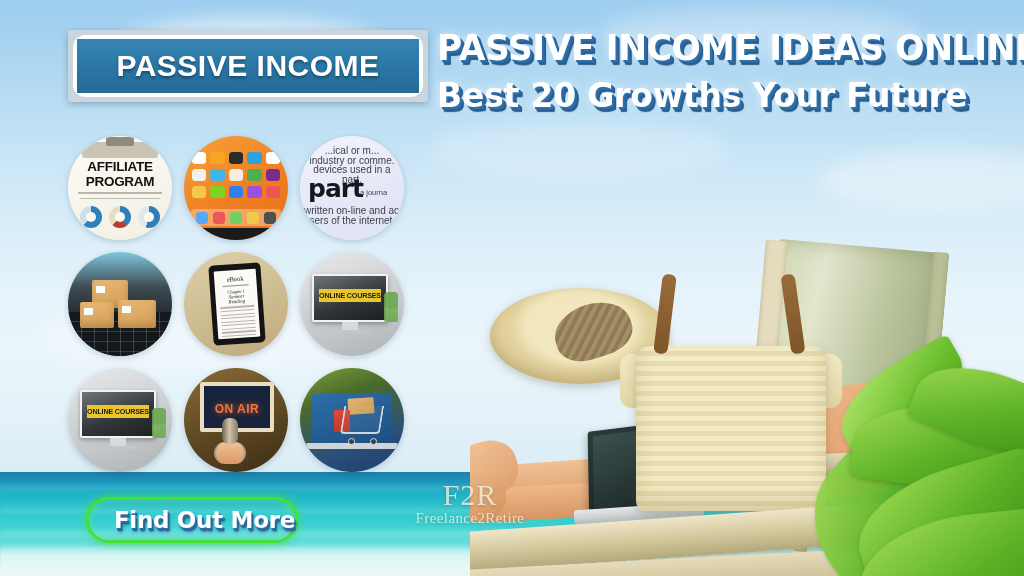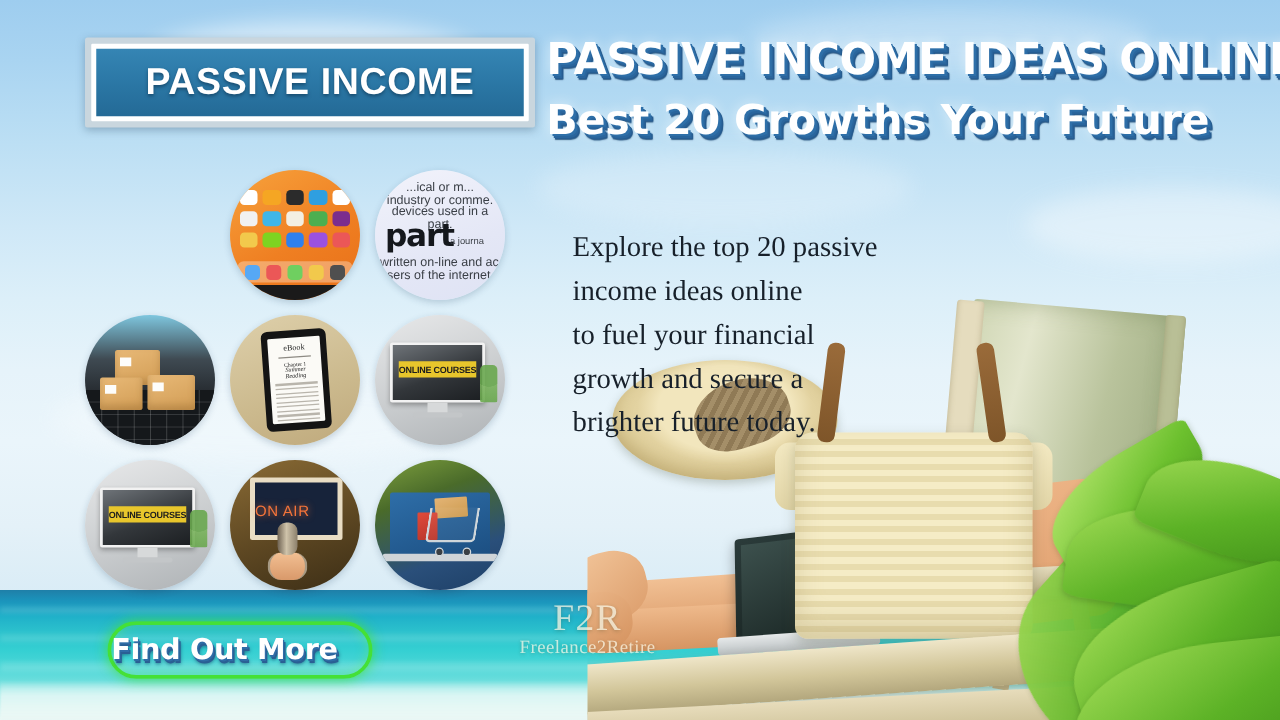--- a/index.html
+++ b/index.html
@@ -45,21 +45,21 @@
     filter:blur(1px);
   }
 
   
   .badge{
     position:absolute; left:68px; top:30px; width:360px; height:72px;
     background:#c9d6de; padding:5px; border-radius:2px;
     box-shadow:0 2px 7px rgba(40,70,95,.35);
   }
   .badge-inner{
-    width:100%; height:100%; background:#ffffff; padding:4px; border-radius:1px;
+    width:100%; height:100%; background:#ffffff; padding:4px; border-radius:12px;
   }
   .badge-core{
     width:100%; height:100%;
     background:linear-gradient(180deg,#3585b4 0%, #2a76a4 55%, #246a96 100%);
     display:flex; align-items:center; justify-content:center;
   }
   .badge-core span{
     color:#ffffff; font-size:30px; font-weight:bold; letter-spacing:.5px;
     text-shadow:0 2px 3px rgba(10,40,65,.55);
     white-space:nowrap;
@@ -165,22 +165,22 @@
   .t-oc .stand{ position:absolute; left:42px; top:70px; width:16px; height:8px; background:#d7d9da; }
   .t-oc .base{ position:absolute; left:30px; top:78px; width:40px; height:4px; background:#c3c6c8; border-radius:2px;}
   .t-oc .plant{ position:absolute; right:6px; top:40px; width:14px; height:30px;
     background:radial-gradient(circle at 50% 20%, #6aa84f 0 45%, transparent 46%),
                linear-gradient(#8bbf6b,#6aa84f); border-radius:4px 4px 2px 2px; opacity:.9;}
 
   
   .t-air .inner{ background:linear-gradient(160deg,#8a6b35,#5d4722 55%,#3c2e16); }
   .t-air .board{ position:absolute; left:16px; top:14px; width:74px; height:50px;
     background:#17233a; border:4px solid #e9ddc4; border-radius:2px; }
-  .t-air .board span{ position:absolute; left:0; right:0; top:16px; 
-    color:#f4743a; font-size:12px; font-weight:normal; letter-spacing:.5px;
+  .t-air .board span{ position:absolute; left:0; right:0; top:16px; text-align:center;
+    color:#f4743a; font-size:12px; font-weight:bold; letter-spacing:.5px;
     text-shadow:0 0 6px rgba(244,116,58,.8); }
   .t-air .mic{ position:absolute; left:38px; top:50px; width:16px; height:26px;
     background:linear-gradient(90deg,#6e6252,#cfc3aa 45%,#8b7f6b); border-radius:7px; }
   .t-air .arm{ position:absolute; left:30px; top:74px; width:32px; height:22px;
     border-left:2px solid #a79a84; border-right:2px solid #a79a84; transform:skewX(0deg); }
 
   
   .t-cart .inner{ background:linear-gradient(160deg,#7e9f3e,#4a6b2a 30%,#2a4f7a 70%,#1d3f66); }
   .t-cart .lap{ position:absolute; left:12px; top:26px; width:80px; height:50px;
     background:linear-gradient(160deg,#2e6ea8,#1c4f82); border-radius:2px; }
@@ -310,21 +310,21 @@
   .lf4{ right:62px;  bottom:166px; width:140px; height:66px; transform:rotate(-30deg);
         background:linear-gradient(150deg,#bdea74,#6cc02e 60%,#4e9c1e); }
   .lf5{ right:-30px; bottom:150px; width:150px; height:74px; transform:rotate(22deg); }
   .lf6{ right:96px;  bottom:-10px; width:120px; height:150px; transform:rotate(-48deg); opacity:.95; }
 
   
   .cta{
     position:absolute; left:86px; top:497px; width:212px; height:46px;
     border:3px solid #45e036; border-radius:26px; background:transparent;
     box-shadow:0 0 10px rgba(69,224,54,.85), inset 0 0 9px rgba(110,240,90,.45);
-    display:flex; align-items:center; justify-content:flex-start; cursor:pointer;
+    display:flex; align-items:center; justify-content:flex-end; cursor:pointer;
   }
   .cta span{
     color:#ffffff; font-size:23px; font-weight:bold;
     font-family:"DejaVu Sans", sans-serif; letter-spacing:-.3px;
     text-shadow:1px 2px 0 #2f6ca6, 2px 3px 0 #2a5f94, 2px 4px 3px rgba(20,60,100,.6);
   }
 
   
   .wm{ position:absolute; left:380px; top:478px; width:180px; text-align:center;
        color:rgba(255,252,235,.72); pointer-events:none; }
@@ -396,30 +396,39 @@
         <span>PASSIVE INCOME</span>
       </div>
     </div>
   </div>
 
   <div class="headline">
     <div class="h-line1">PASSIVE INCOME IDEAS ONLINE</div>
     <div class="h-line2">Best 20 Growths Your Future</div>
   </div>
 
-  <div class="body-copy">
-    <div>Explore the top 20 passive</div>
-    <div>income ideas online</div>
-    <div>to fuel your financial</div>
-    <div>growth and secure a</div>
-    <div>brighter  future today.</div>
-  </div>
 
   <div class="grid">
 
+    <div class="thumb t-affil" style="left:0px;  top:0px;">
+      <div class="inner">
+        <div class="clip"></div>
+        <div class="ttl">
+          <div>AFFILIATE</div>
+          <div>PROGRAM</div>
+        </div>
+        <div class="sub"></div>
+        <div class="sub2"></div>
+        <div class="donuts">
+          <div class="donut d1"></div>
+          <div class="donut d2"></div>
+          <div class="donut d3"></div>
+        </div>
+      </div>
+    </div>
 
     <div class="thumb t-apps" style="left:116px; top:0px;">
       <div class="inner">
         <div class="rows">
           <i class="ic" style="background:#ffffff"></i>
           <i class="ic" style="background:#f5a623"></i>
           <i class="ic" style="background:#2b2b2b"></i>
           <i class="ic" style="background:#2f9fe0"></i>
           <i class="ic" style="background:#ffffff"></i>
           <i class="ic" style="background:#f1f1f1"></i>

